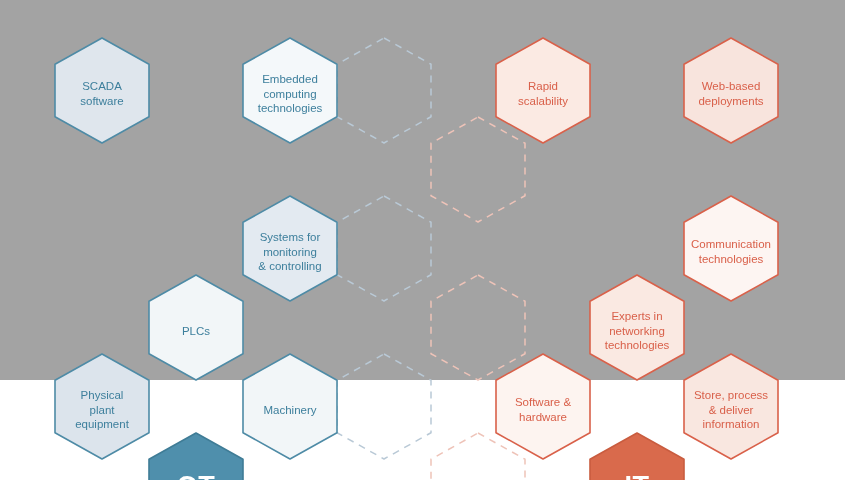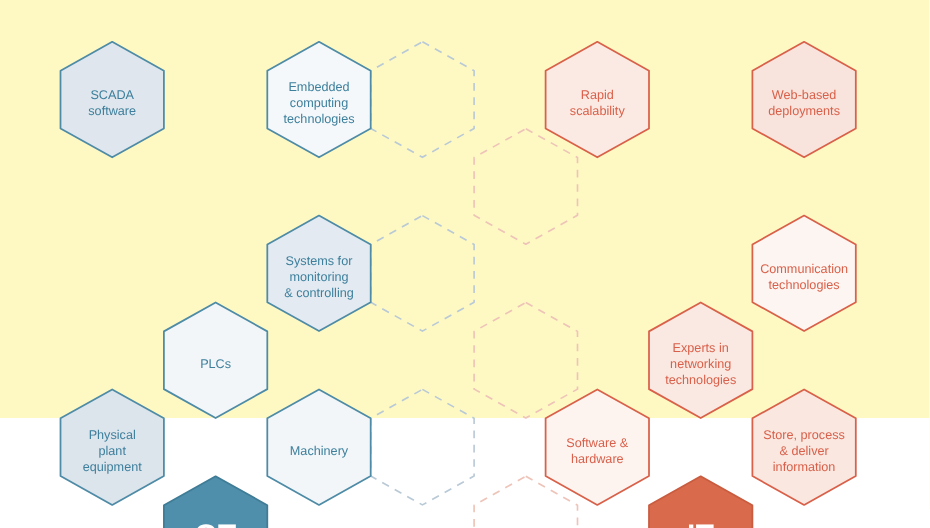--- a/index.html
+++ b/index.html
@@ -10,21 +10,21 @@
   body {
     width: 845px;
     height: 480px;
     overflow: hidden;
     font-family: "Liberation Sans", sans-serif;
   }
   #stage {
     position: relative;
     width: 845px;
     height: 380px;
-    background: #fef9c3;
+    background: #a3a3a3;
   }
   svg#hexmap {
     position: absolute;
     left: 0;
     top: 0;
     width: 845px;
     height: 480px;
     display: block;
   }
   .hex-label {

